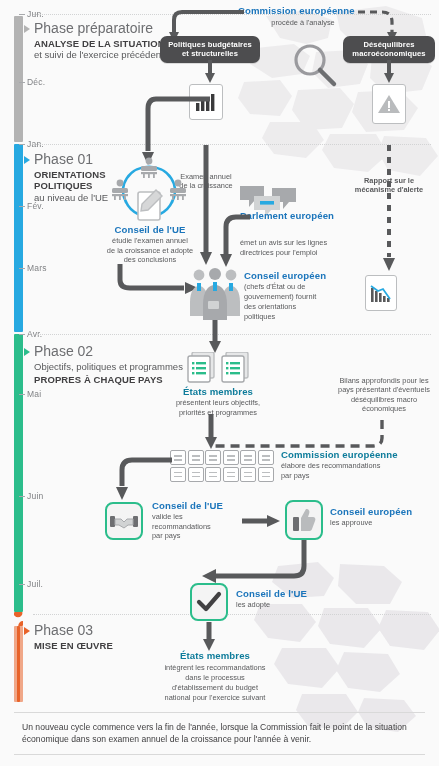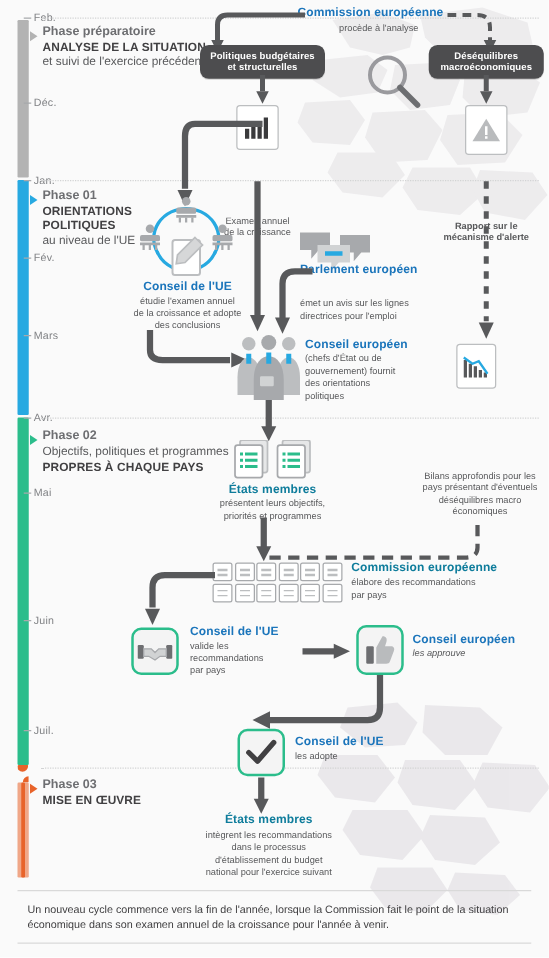--- a/index.html
+++ b/index.html
@@ -28,21 +28,21 @@
   .month:before{ content:""; position:absolute; left:-8px; top:5px; width:6px; height:1px; background:#a7a9ac;}
   .mline { position:absolute; left:33px; right:8px; height:0; border-top:1px dotted #d2d3d4;}
 
   .ptick { position:absolute; width:0;height:0; border-top:4.5px solid transparent; border-bottom:4.5px solid transparent; }
   .ptick.gray  { border-left:6px solid #b3b3b3; }
   .ptick.blue  { border-left:6px solid #27a9e1; }
   .ptick.green { border-left:6px solid #2bbd8b; }
   .ptick.orange{ border-left:6px solid #e8632a; }
 
   .phase { position:absolute; left:34px; width:150px; }
-  .phase .pname { font-size:10px; color:#6d6e71; margin-bottom:2px;font-weight:bold; }
+  .phase .pname { font-size:14px; color:#6d6e71; margin-bottom:2px; }
   .phase .pstrong { font-size:9.5px; font-weight:bold; color:#414042; letter-spacing:.1px; line-height:1.2;}
   .phase .psub { font-size:9.5px; color:#58595b; line-height:1.25;}
 
   
   .conn { position:absolute; }
   .conn svg { display:block; overflow:visible; }
 
   
   .pill {
     position:absolute; background:#4d4d4f; color:#fff; border-radius:7px;
@@ -117,21 +117,21 @@
     </svg>
   </div>
 
   <div class="rail gray" style="top:16px; height:126px;"></div>
   <div class="rail blue" style="top:144px; height:188px;"></div>
   <div class="rail green" style="top:334px; height:278px;"></div>
   <div class="rail dotted" style="top:612px; height:14px;"></div>
   <div class="rail orange" style="top:626px; height:76px; opacity:.55;"></div>
   <div class="rail" style="top:626px; height:76px; width:3px; left:17px; background:#e8632a;"></div>
 
-  <div class="month" style="top:9px;">Feb.</div>
+  <div class="month" style="top:9px;">Jun.</div>
   <div class="mline" style="top:14px;"></div>
   <div class="month" style="top:77px;">Déc.</div>
   <div class="month" style="top:139px;">Jan.</div>
   <div class="mline" style="top:144px;"></div>
   <div class="month" style="top:201px;">Fév.</div>
   <div class="month" style="top:263px;">Mars</div>
   <div class="month" style="top:329px;">Avr.</div>
   <div class="mline" style="top:334px;"></div>
   <div class="month" style="top:389px;">Mai</div>
   <div class="month" style="top:491px;">Juin</div>
@@ -461,21 +461,21 @@
   </div>
 
   <div class="card green" style="left:285px; top:500px; width:38px; height:40px;">
     <svg width="24" height="26" viewBox="0 0 24 26">
       <rect x="1" y="10" width="6" height="14" rx="1" fill="#6d6e71"></rect>
       <path d="M9 24 V11 L14 2 c3 0 4 2 3 5 l-1 3 h5 c2 0 3 2 2 4 l-3 8 c-.5 1.5 -1.5 2 -3 2 z" fill="#b9bbbd"></path>
     </svg>
   </div>
   <div class="lbl" style="left:330px; top:506px; width:96px;">
     <div class="node-title">Conseil européen</div>
-    <div class="node-sub" style="margin-top:1px;font-style:italic;">les approuve</div>
+    <div class="node-sub" style="margin-top:1px;">les approuve</div>
   </div>
 
   <div class="conn" style="left:178px; top:540px;">
     <svg width="140" height="52">
       <path d="M126 0 L126 26 Q126 36 116 36 L36 36" fill="none" stroke="#58595b" stroke-width="5"></path>
       <path d="M24 36 l14 -7 l0 14 z" fill="#58595b"></path>
     </svg>
   </div>
 
   <div class="card green" style="left:190px; top:583px; width:38px; height:38px;">

